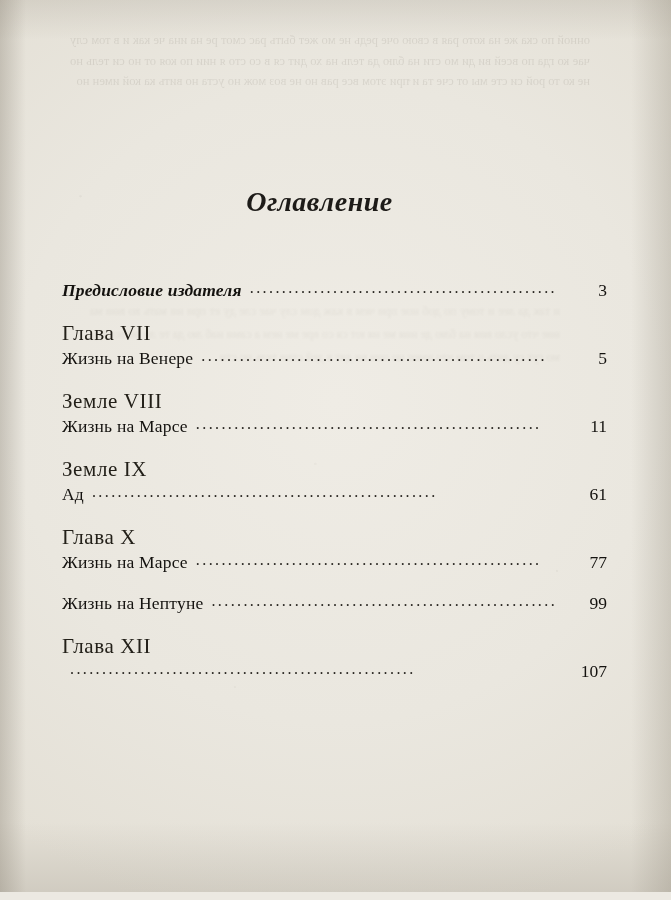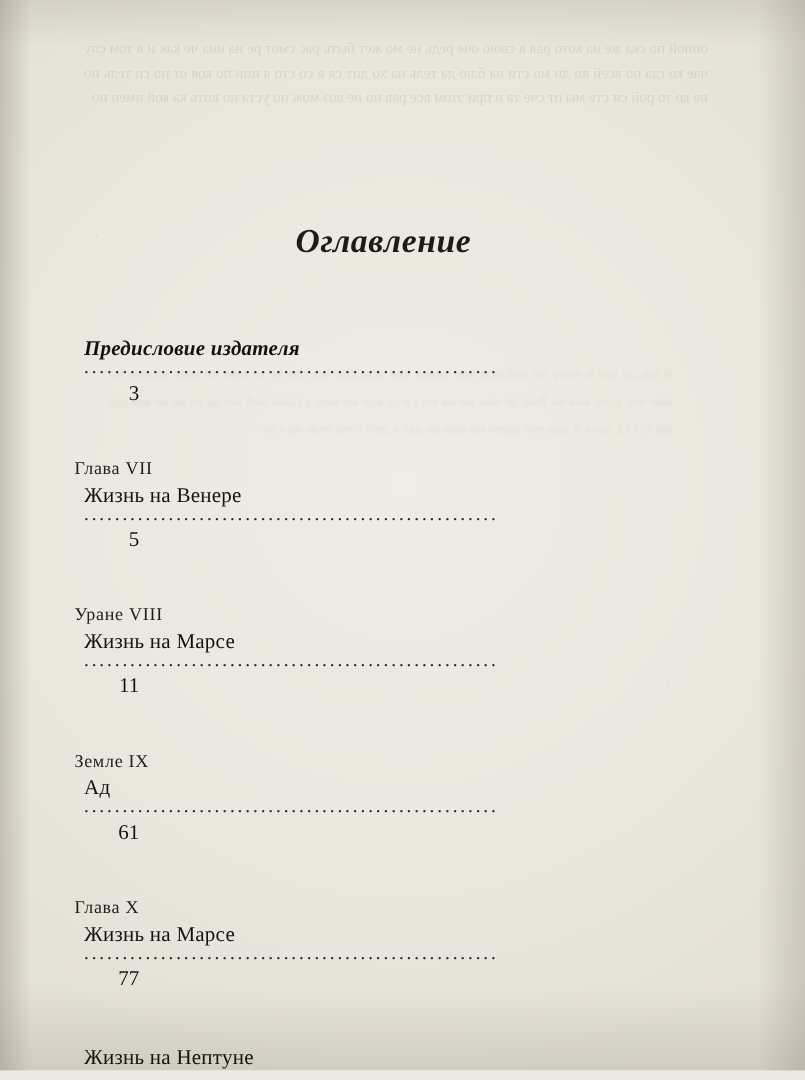--- a/index.html
+++ b/index.html
@@ -116,31 +116,30 @@
   .toc-list {
     margin: 0;
     padding: 0;
     list-style: none;
   }
   .toc-entry {
     margin-bottom: 20px;
   }
   .chapter-label {
     font-family: "Liberation Serif", serif;
-    font-size: 15px;
+    font-size: 21px;
     color: #232019;
     letter-spacing: 0.6px;
     margin-bottom: 2px;
     white-space: nowrap;
   }
   .row {
     display: flex;
     align-items: baseline;
     width: 100%;
-    flex-direction: column;
   }
   .entry-title {
     font-family: "Liberation Serif", serif;
     font-weight: 400;
     font-size: 17.5px;
     color: #14120f;
     white-space: nowrap;
     letter-spacing: 0.2px;
   }
   .entry-title.italic {
@@ -199,21 +198,21 @@
       <li class="toc-entry">
         <div class="chapter-label">Глава VII</div>
         <div class="row">
           <span class="entry-title">Жизнь на Венере</span>
           <span class="leader">......................................................</span>
           <span class="page-num">5</span>
         </div>
       </li>
 
       <li class="toc-entry">
-        <div class="chapter-label">Уране VIII</div>
+        <div class="chapter-label">Земле VIII</div>
         <div class="row">
           <span class="entry-title">Жизнь на Марсе</span>
           <span class="leader">......................................................</span>
           <span class="page-num">11</span>
         </div>
       </li>
 
       <li class="toc-entry">
         <div class="chapter-label">Земле IX</div>
         <div class="row">

